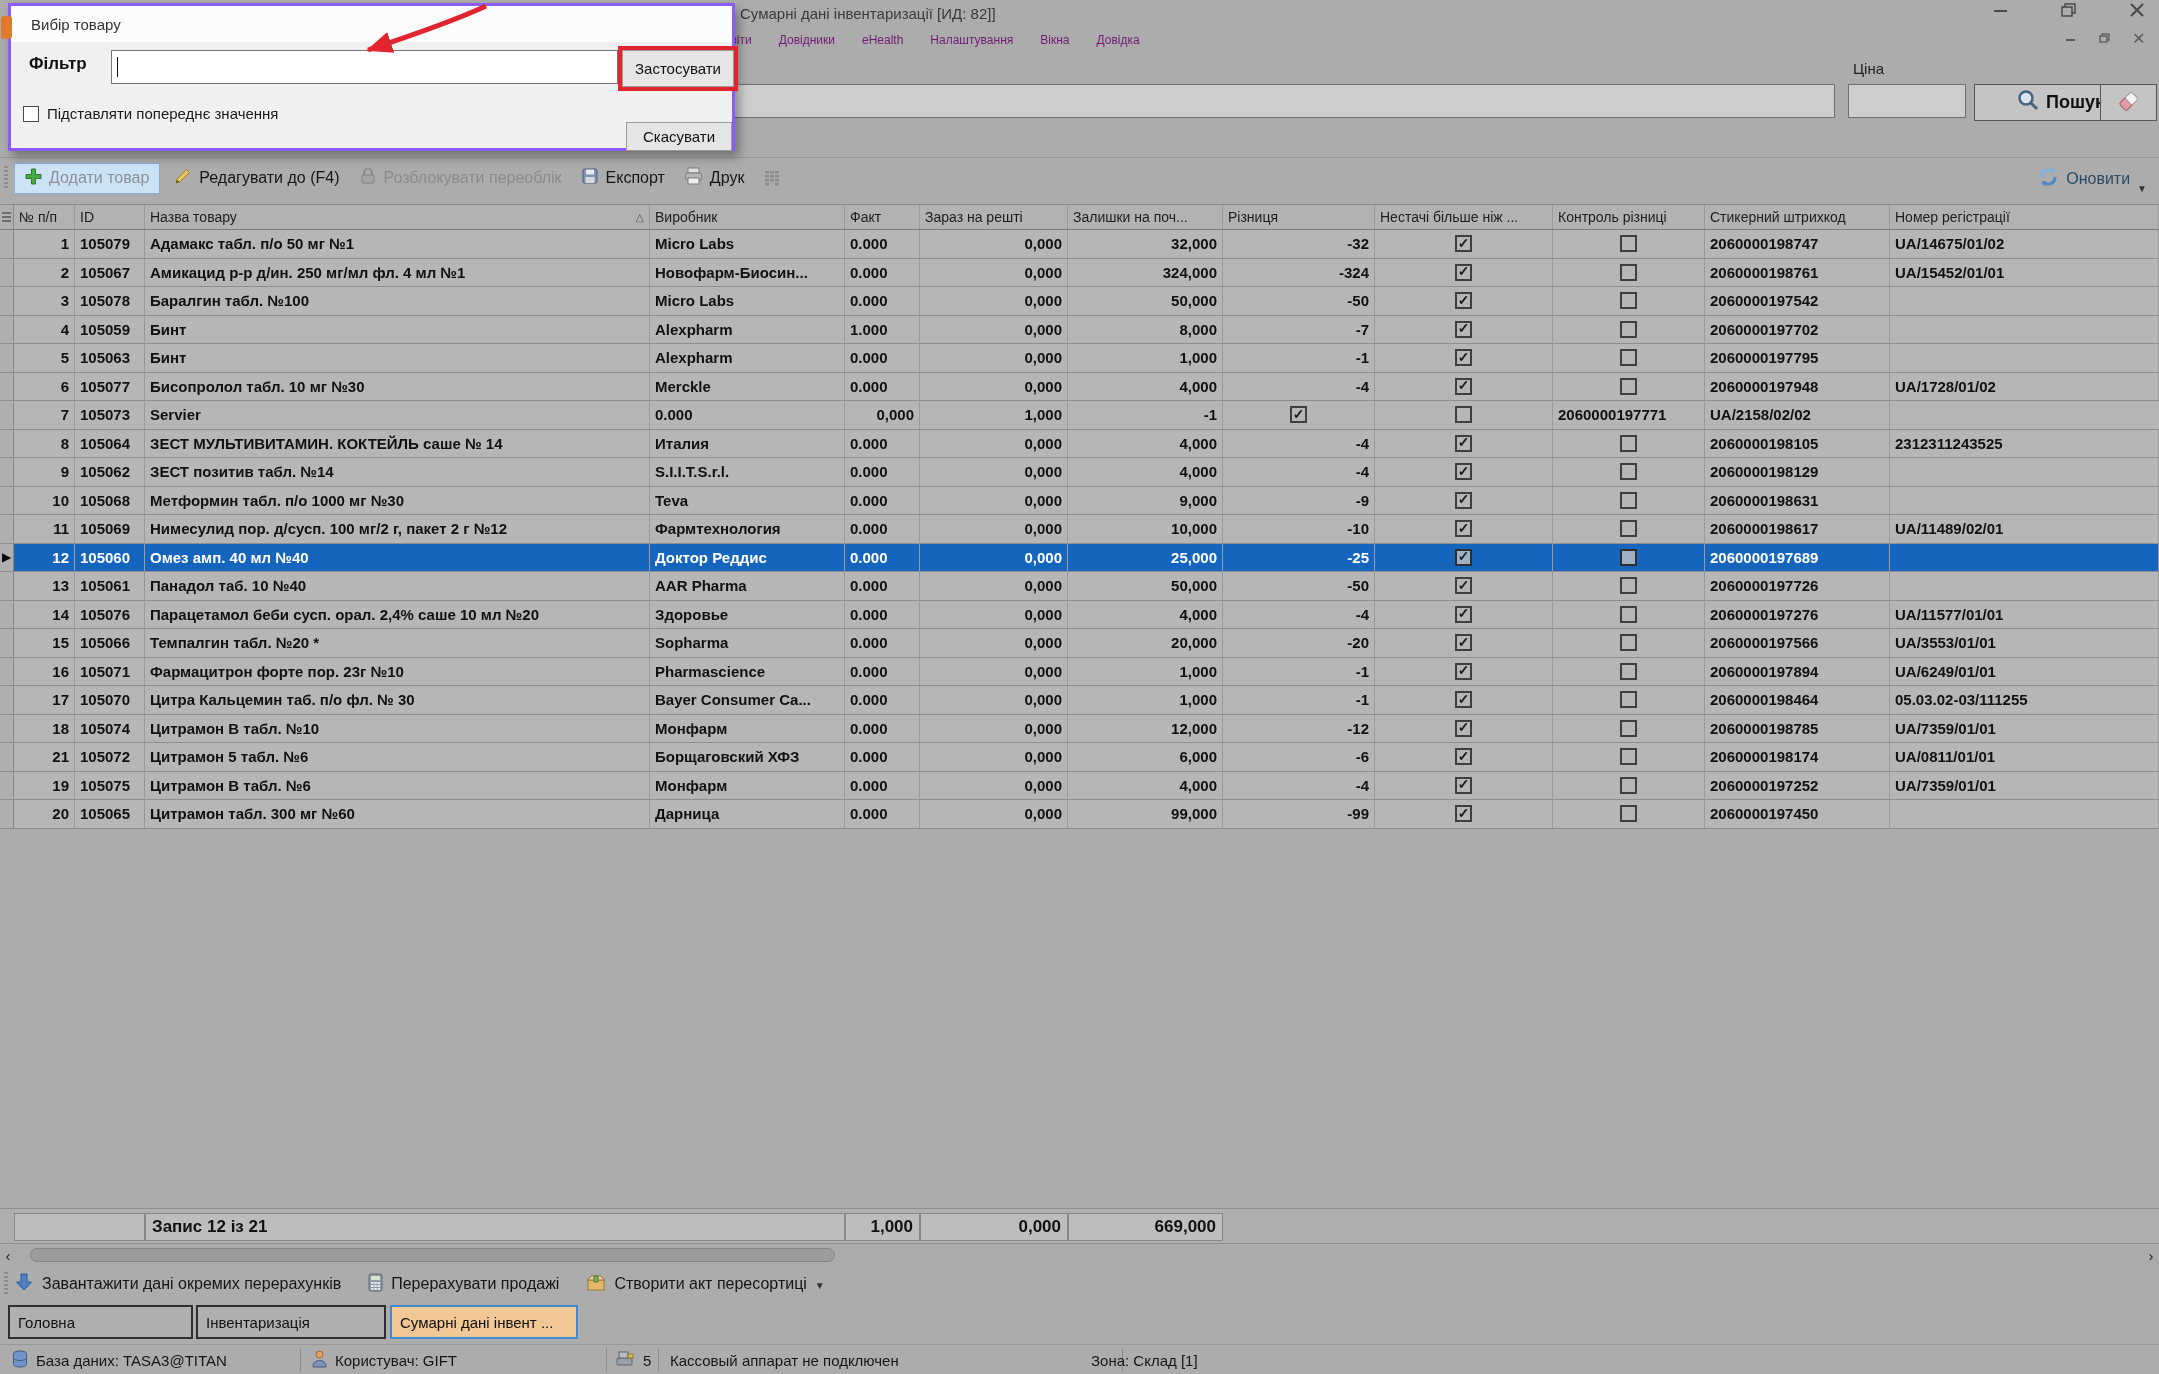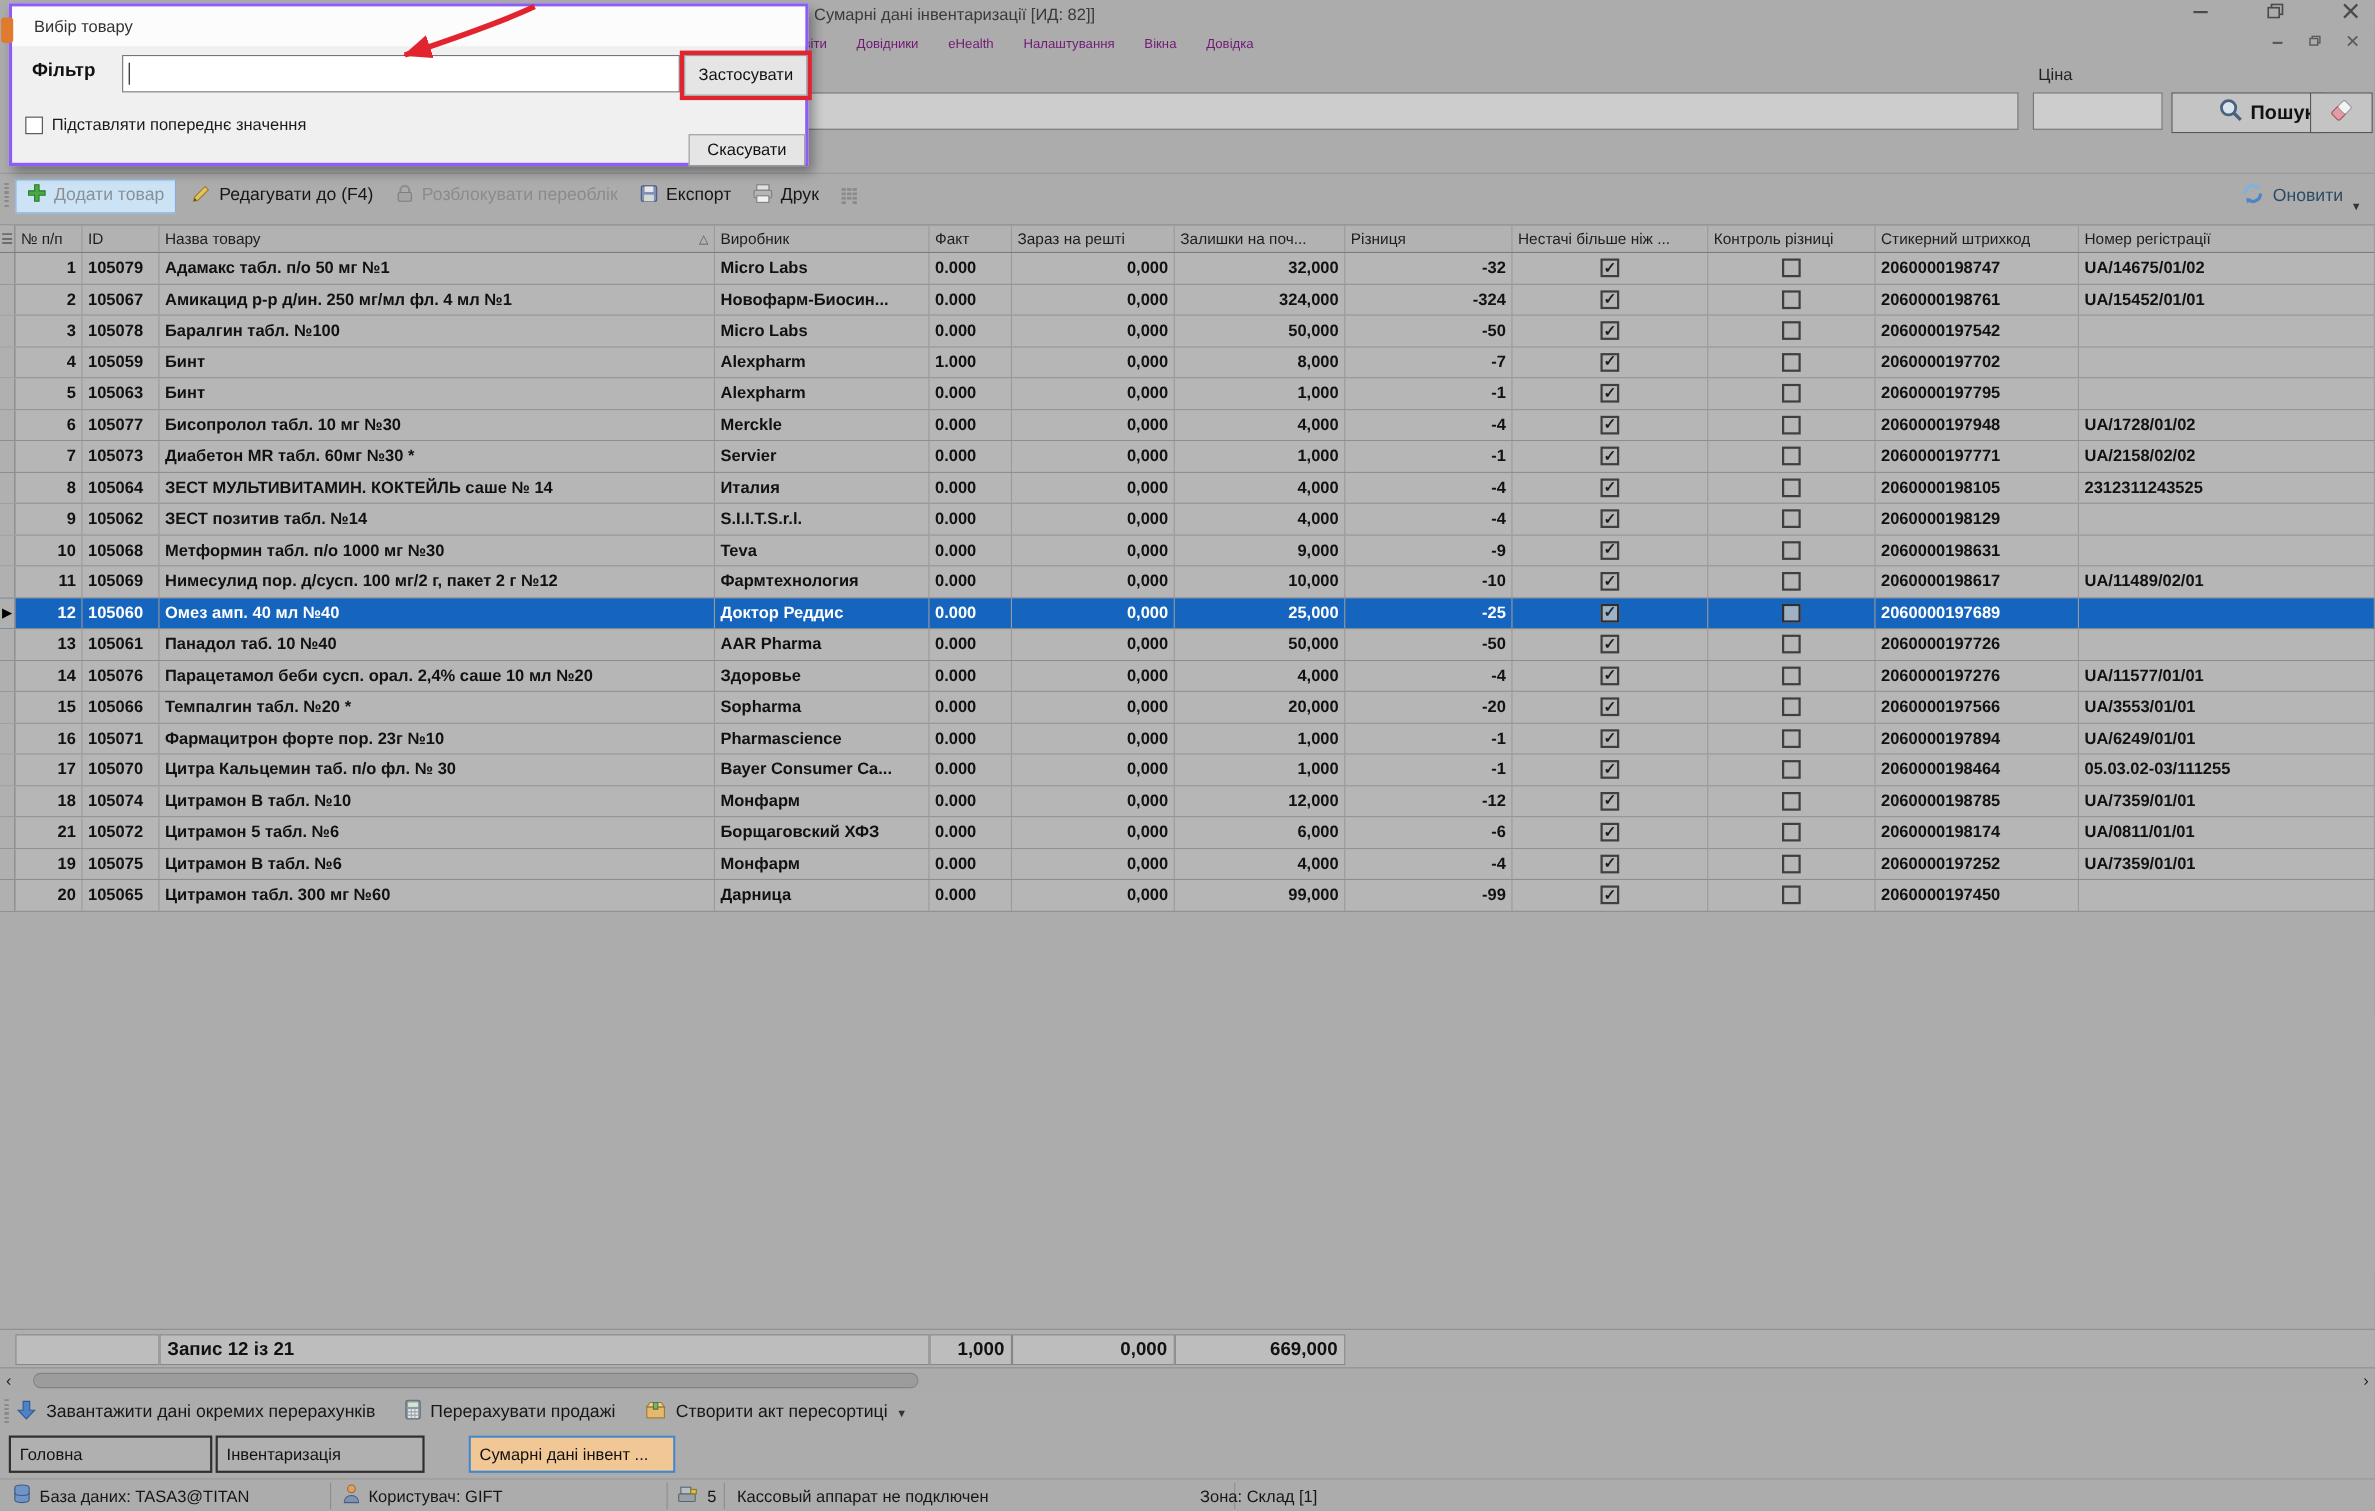--- a/index.html
+++ b/index.html
@@ -400,21 +400,20 @@
         <div class="tcell c-chk">
           <div class="cb"></div>
         </div>
         <div class="tcell c-code">2060000197948</div>
         <div class="tcell c-reg">UA/1728/01/02</div>
       </div>
       <div class="cols trow">
         <div class="tcell c-marker"></div>
         <div class="tcell c-num">7</div>
         <div class="tcell c-id">105073</div>
-        <div class="tcell c-name">Диабетон MR табл. 60мг №30 *</div>
         <div class="tcell c-prod">Servier</div>
         <div class="tcell c-fact">0.000</div>
         <div class="tcell r">0,000</div>
         <div class="tcell r">1,000</div>
         <div class="tcell r">-1</div>
         <div class="tcell c-chk">
           <div class="cb on"></div>
         </div>
         <div class="tcell c-chk">
           <div class="cb"></div>
@@ -737,21 +736,21 @@
             <path d="M8 3h4v6h-4z" fill="#7FB069" stroke="#4a7a3a"></path>
           </svg></span>
       <span>Створити акт пересортиці</span>
       <span class="ddarrow">▼</span>
     </div>
   </div>
 
   <div class="tabbar">
     <div class="tab" style="left:8px;width:185px;">Головна</div>
     <div class="tab" style="left:196px;width:190px;">Інвентаризація</div>
-    <div class="tab active" style="left:390px;width:188px;margin-left:36px;">Сумарні дані інвент ...</div>
+    <div class="tab active" style="left:390px;width:188px;">Сумарні дані інвент ...</div>
   </div>
 
   <div class="statusbar">
     <div class="sitem" style="left:12px;">
       <span><svg width="16" height="18">
             <ellipse cx="8" cy="3.5" rx="6.5" ry="2.5" fill="#6E94C8" stroke="#3d5a85"></ellipse>
             <path d="M1.5 3.5v11c0 1.4 2.9 2.5 6.5 2.5s6.5-1.1 6.5-2.5v-11" fill="#6E94C8" stroke="#3d5a85"></path>
             <path d="M1.5 8c0 1.4 2.9 2.5 6.5 2.5S14.5 9.4 14.5 8" fill="none" stroke="#3d5a85"></path>
           </svg></span>
       <span>База даних: TASA3@TITAN</span>

